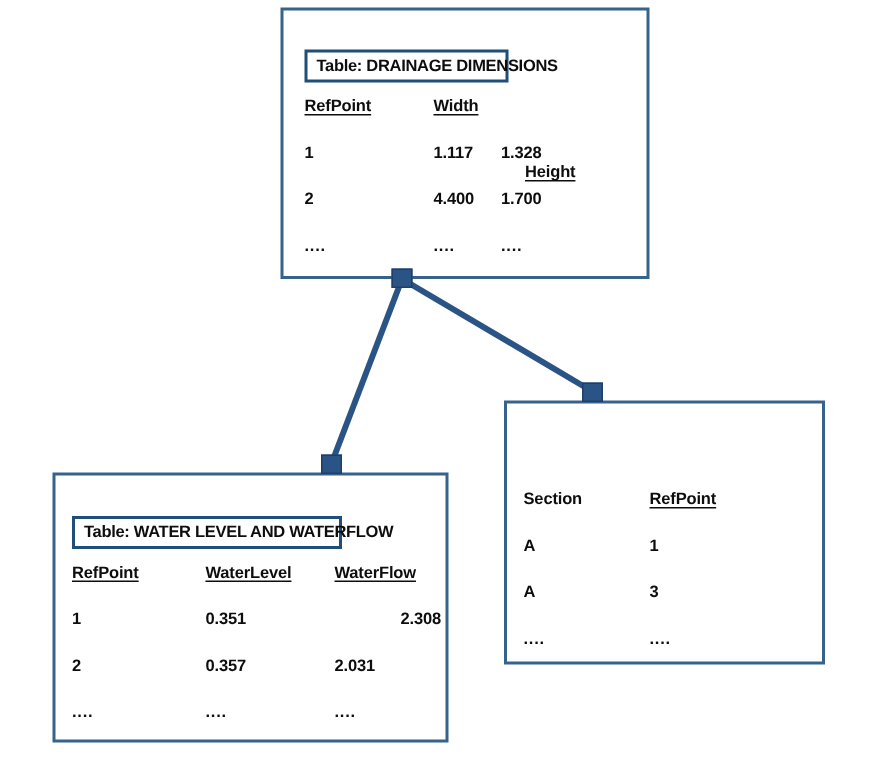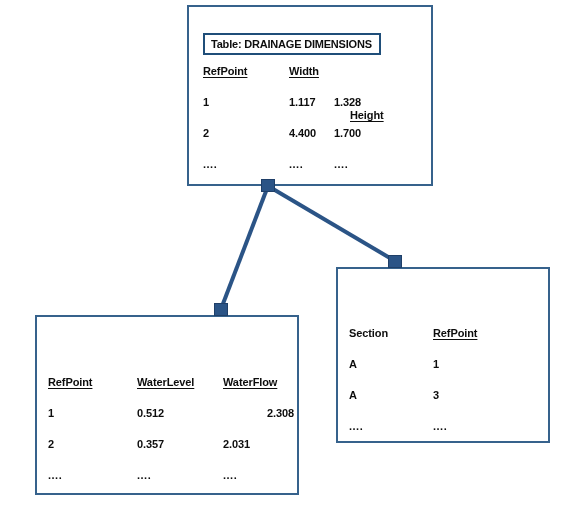--- a/index.html
+++ b/index.html
@@ -98,21 +98,21 @@
 
 <div id="diagram-canvas">
 
   <svg id="connectors" viewBox="0 0 580 505" width="580" height="505" xmlns="http://www.w3.org/2000/svg">
     <line x1="268" y1="186" x2="221" y2="309" stroke="#2B5486" stroke-width="4"></line>
     <line x1="268" y1="186" x2="395" y2="261" stroke="#2B5486" stroke-width="4"></line>
   </svg>
 
   <div class="table-box" style="left:187px; top:5px; width:246px; height:181px;">
 
-    <div class="table-title" style="left:14px; top:26px; width:178px; height:22px;">Table: DRAINAGE DIMENSIONS</div>
+    <div class="table-title" style="left:14px; top:26px; width:136px; height:22px;">Table: DRAINAGE DIMENSIONS</div>
 
     <div class="grid" style="top:58px;">
 
       <div class="row">
         <span class="cell header" style="left:14px;">RefPoint</span>
         <span class="cell header" style="left:100px;">Width</span>
         <span class="cell header" style="left:161px;margin-top:44px;">Height</span>
       </div>
 
       <div class="row">
@@ -130,32 +130,33 @@
       <div class="row">
         <span class="cell dots" style="left:14px;">....</span>
         <span class="cell dots" style="left:100px;">....</span>
         <span class="cell dots" style="left:145px;">....</span>
       </div>
     </div>
   </div>
 
   <div class="table-box" style="left:35px; top:315px; width:264px; height:180px;">
 
+    <div class="table-title" style="left:11px; top:27px; width:180px; height:22px;">Table: WATER LEVEL AND WATERFLOW</div>
 
     <div class="grid" style="top:59px;">
 
       <div class="row">
         <span class="cell header" style="left:11px;">RefPoint</span>
         <span class="cell header" style="left:100px;">WaterLevel</span>
         <span class="cell header" style="left:186px;">WaterFlow</span>
       </div>
 
       <div class="row">
         <span class="cell" style="left:11px;">1</span>
-        <span class="cell" style="left:100px;">0.512</span>
+        <span class="cell" style="left:100px;">0.351</span>
         <span class="cell" style="left:186px;margin-left:44px;">2.308</span>
       </div>
 
       <div class="row">
         <span class="cell" style="left:11px;">2</span>
         <span class="cell" style="left:100px;">0.357</span>
         <span class="cell" style="left:186px;">2.031</span>
       </div>
 
       <div class="row">

